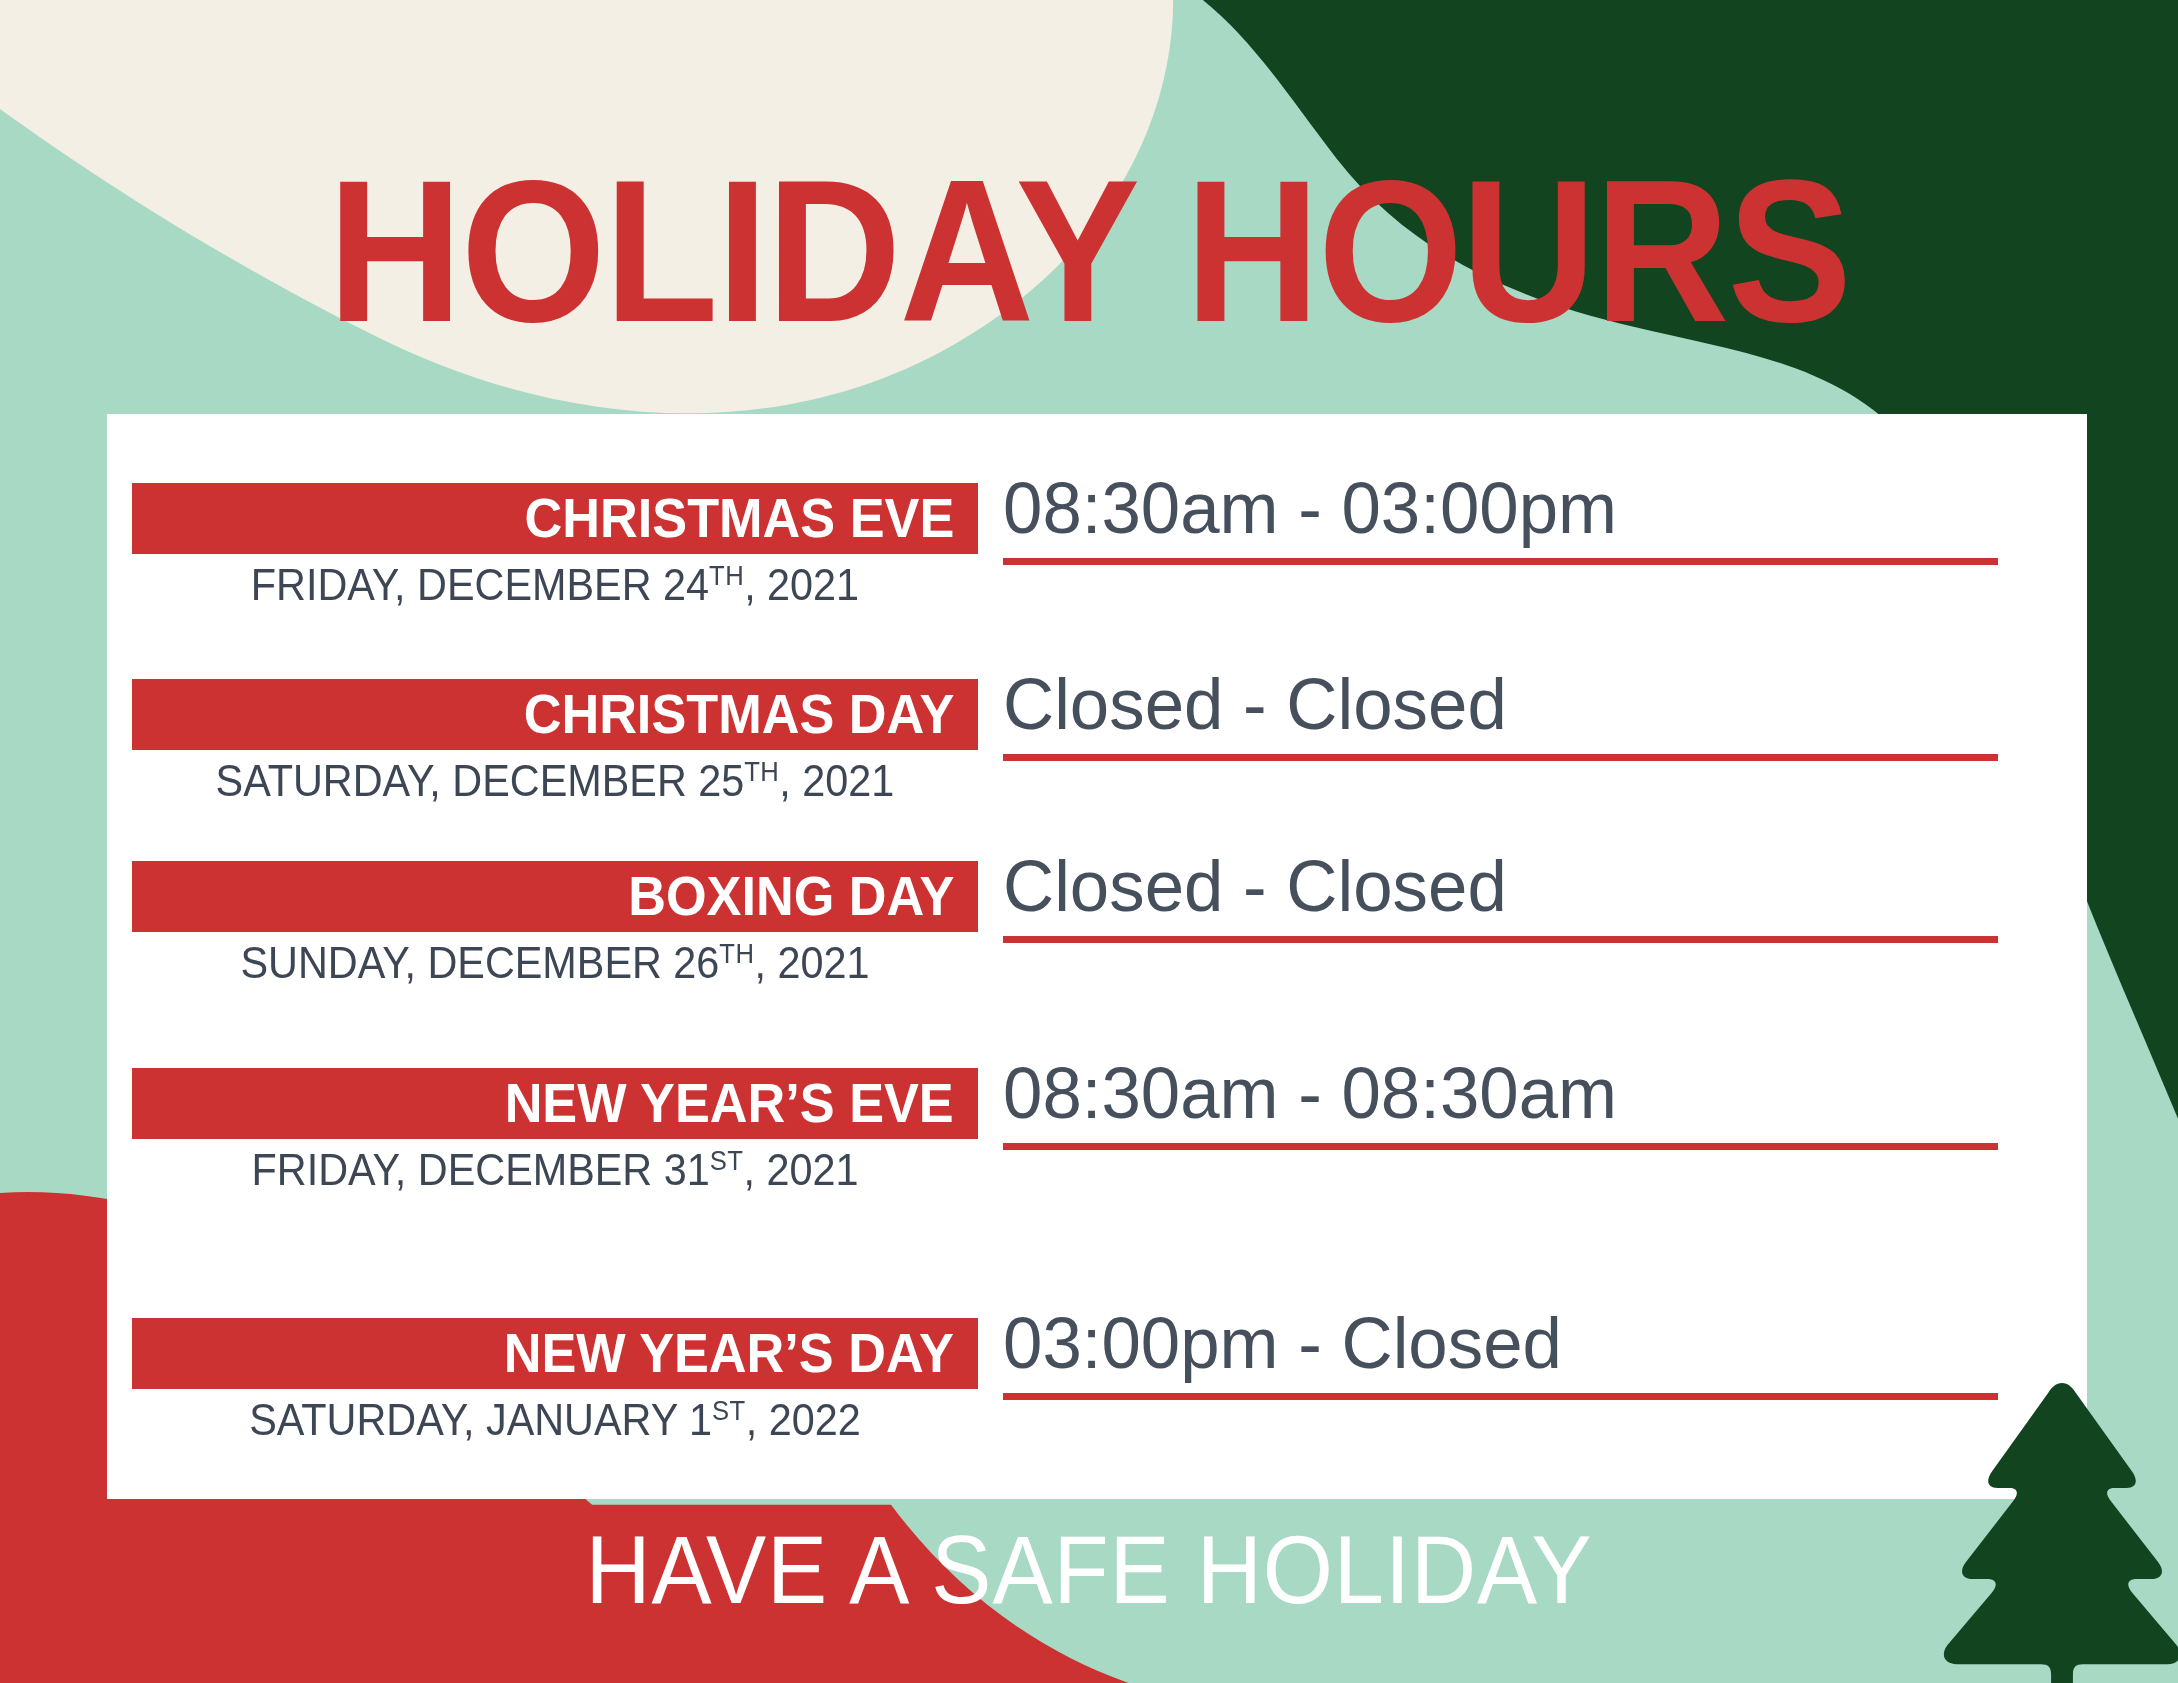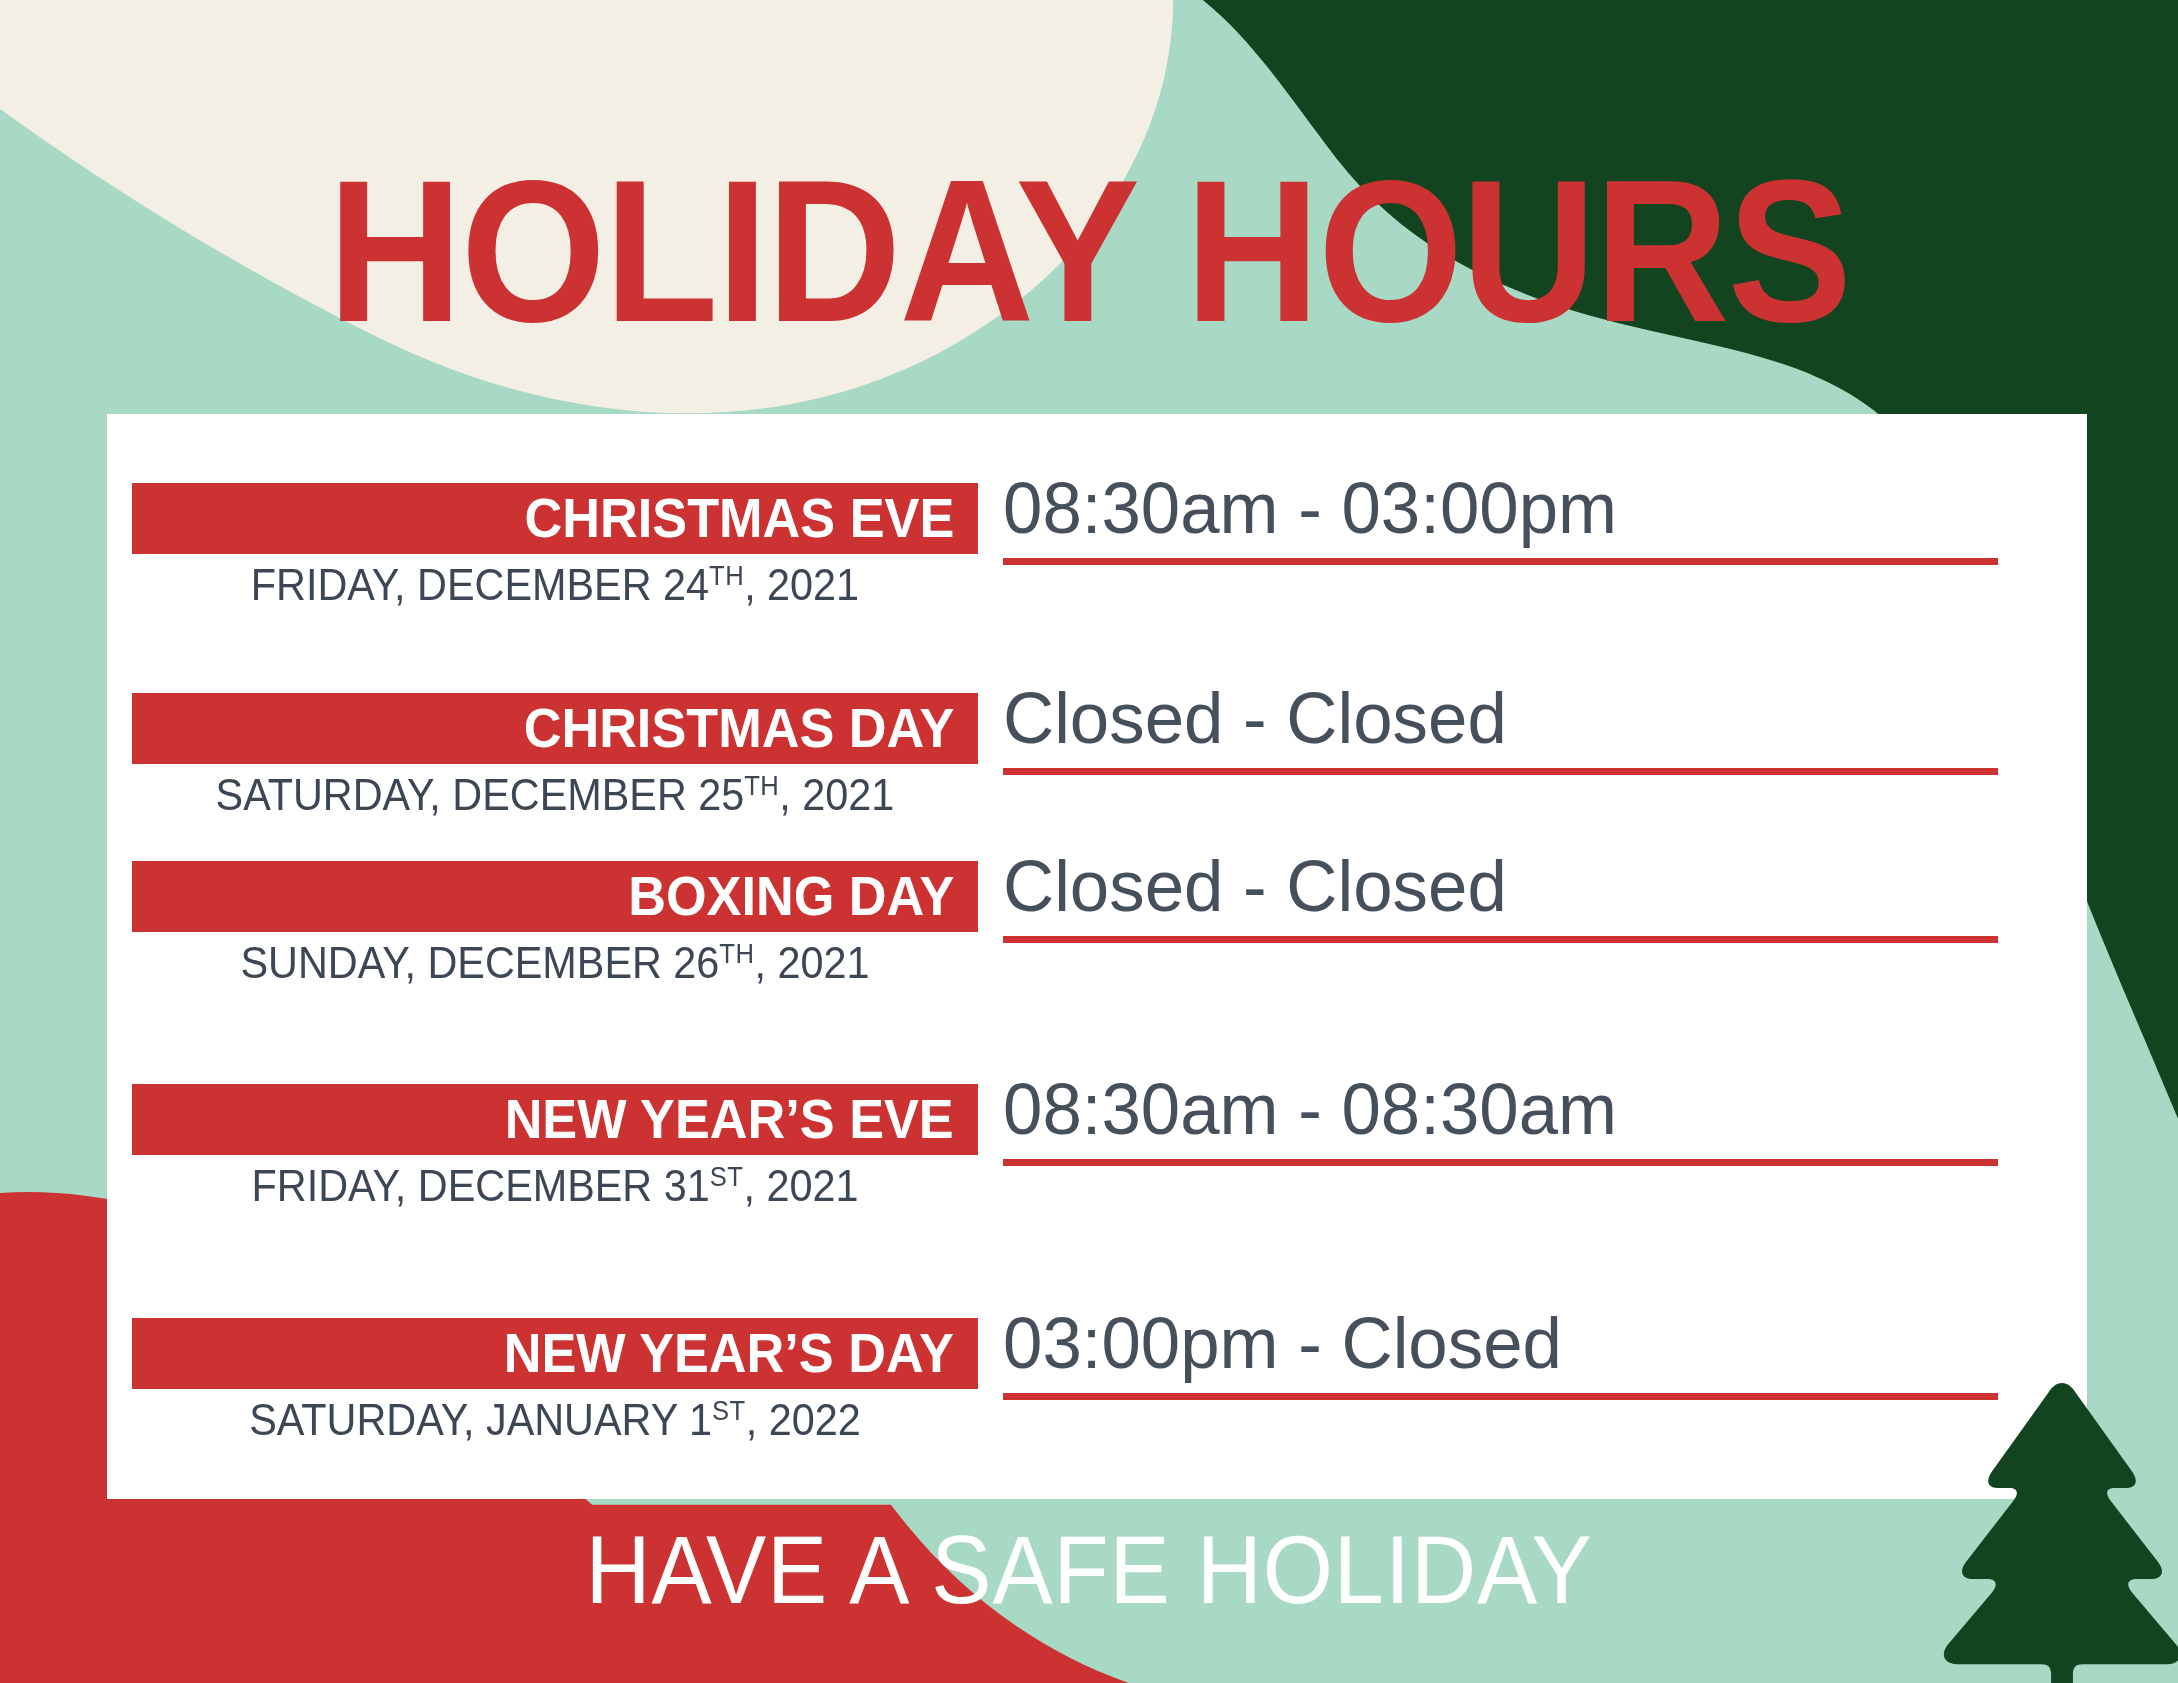--- a/index.html
+++ b/index.html
@@ -33,23 +33,23 @@
   #card{
     position:absolute;
     left:107px;top:414px;
     width:1980px;height:1085px;
     background:#ffffff;
   }
 
   
   .row{position:absolute;left:0;width:1980px;height:198px;padding-left:17px;}
   .row-0{top:69px;}
-  .row-1{top:279px;}
+  .row-1{top:265px;}
   .row-2{top:447px;}
-  .row-3{top:670px;}
+  .row-3{top:654px;}
   .row-4{top:904px;}
 
   .daybar{
     position:absolute;
     left:25px;top:0;
     width:846px;height:71px;
     background:#cd3232;
     display:flex;align-items:center;justify-content:flex-end;
     box-sizing:border-box;
     padding-right:24px;

